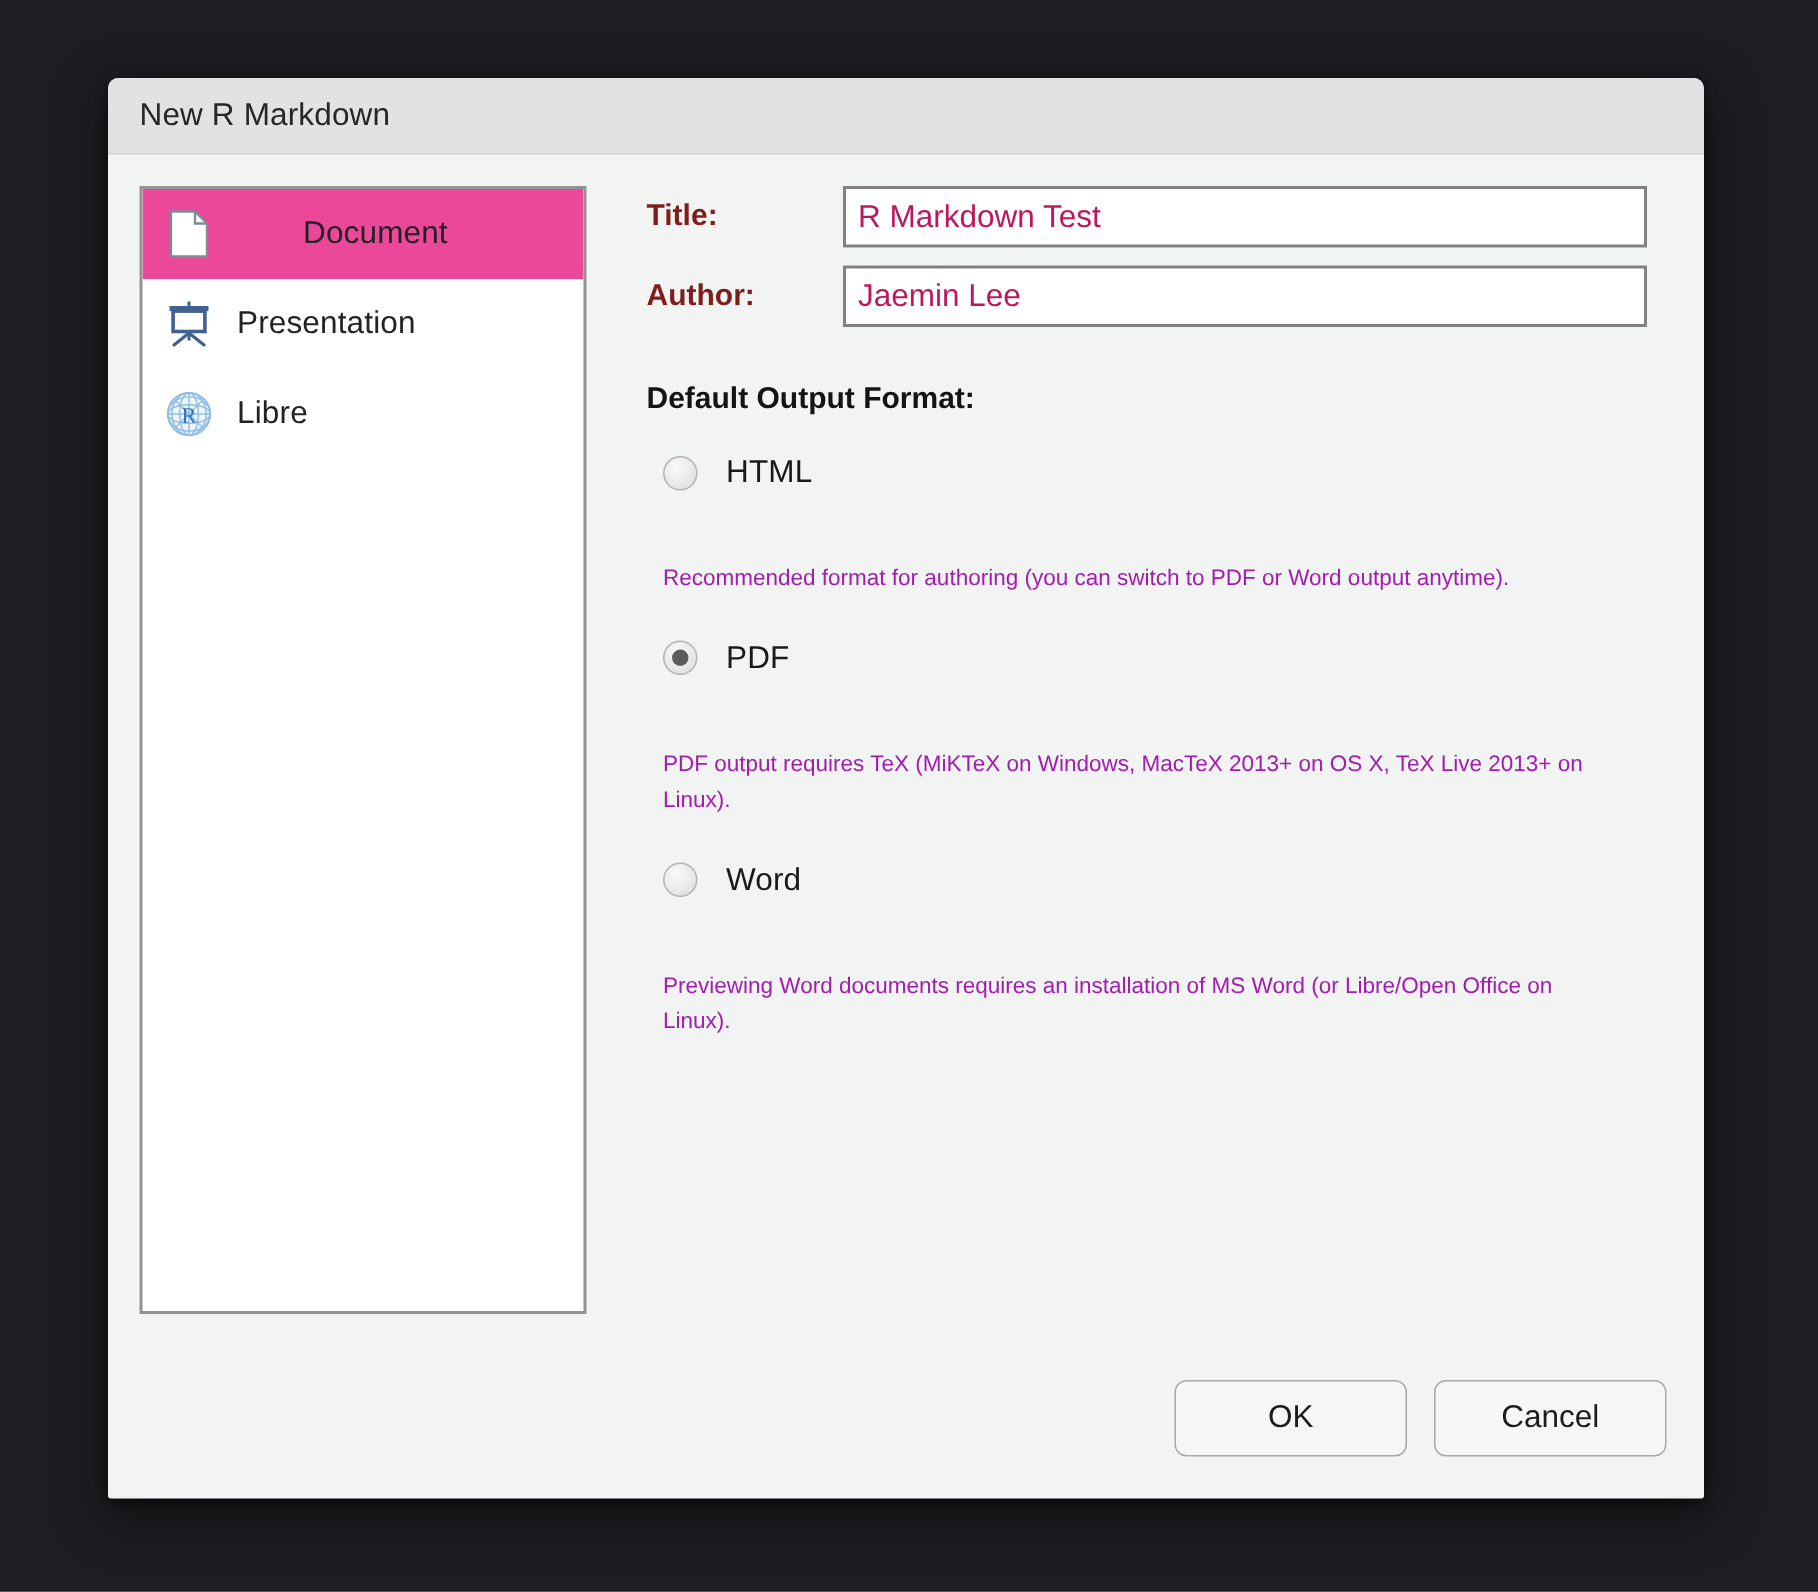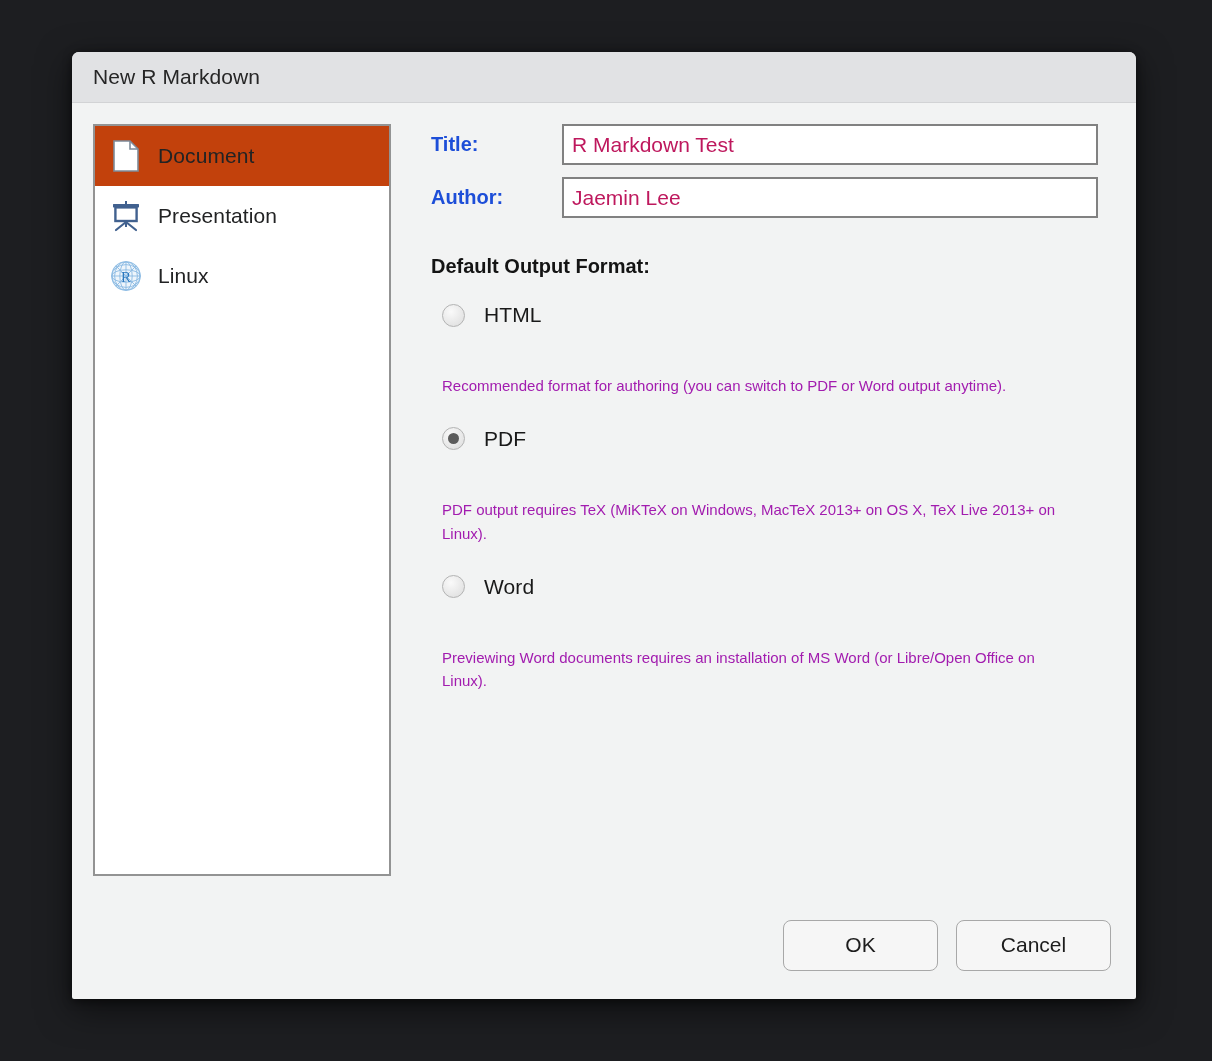--- a/index.html
+++ b/index.html
@@ -72,21 +72,22 @@
   }
   .side-item {
     display: flex;
     align-items: center;
     height: 60px;
     padding-left: 14px;
     box-sizing: border-box;
     cursor: default;
   }
   .side-item.selected {
-    background: #c2410c;
+    background: #ec4899;
+    gap: 44px;
   }
   .side-item .ic {
     width: 34px;
     min-width: 34px;
     height: 38px;
     display: flex;
     align-items: center;
     justify-content: center;
     margin-right: 15px;
   }
@@ -108,21 +109,21 @@
   .form-row {
     display: flex;
     align-items: center;
     margin-bottom: 12px;
   }
   .form-row .flabel {
     width: 131px;
     min-width: 131px;
     font-size: 20px;
     font-weight: bold;
-    color: #1d4ed8;
+    color: #7f1d1d;
   }
   .form-row .finput {
     flex: 1;
     height: 41px;
     box-sizing: border-box;
     border: 2px solid #818181;
     background: #ffffff;
     font-size: 21px;
     font-family: "Liberation Sans", sans-serif;
     color: #be185d;
@@ -261,21 +262,21 @@
                 <ellipse cx="16" cy="16" rx="14.2" ry="6.2"></ellipse>
                 <ellipse cx="16" cy="16" rx="14.2" ry="11.4"></ellipse>
                 <line x1="1.8" y1="16" x2="30.2" y2="16"></line>
                 <line x1="16" y1="1.8" x2="16" y2="30.2"></line>
                 <line x1="5.9" y1="5.9" x2="26.1" y2="26.1"></line>
                 <line x1="26.1" y1="5.9" x2="5.9" y2="26.1"></line>
               </g>
               <text x="16" y="22.2" text-anchor="middle" font-family="'Liberation Serif', serif" font-size="15" fill="#2b79bf">R</text>
             </svg>
           </span>
-          <span class="lbl">Linux</span>
+          <span class="lbl">Libre</span>
         </div>
 
 
       </div>
 
       <div id="content">
 
         <div class="form-row">
           <span class="flabel">Title:</span>
           <input class="finput" type="text" value="R Markdown Test" style="">

